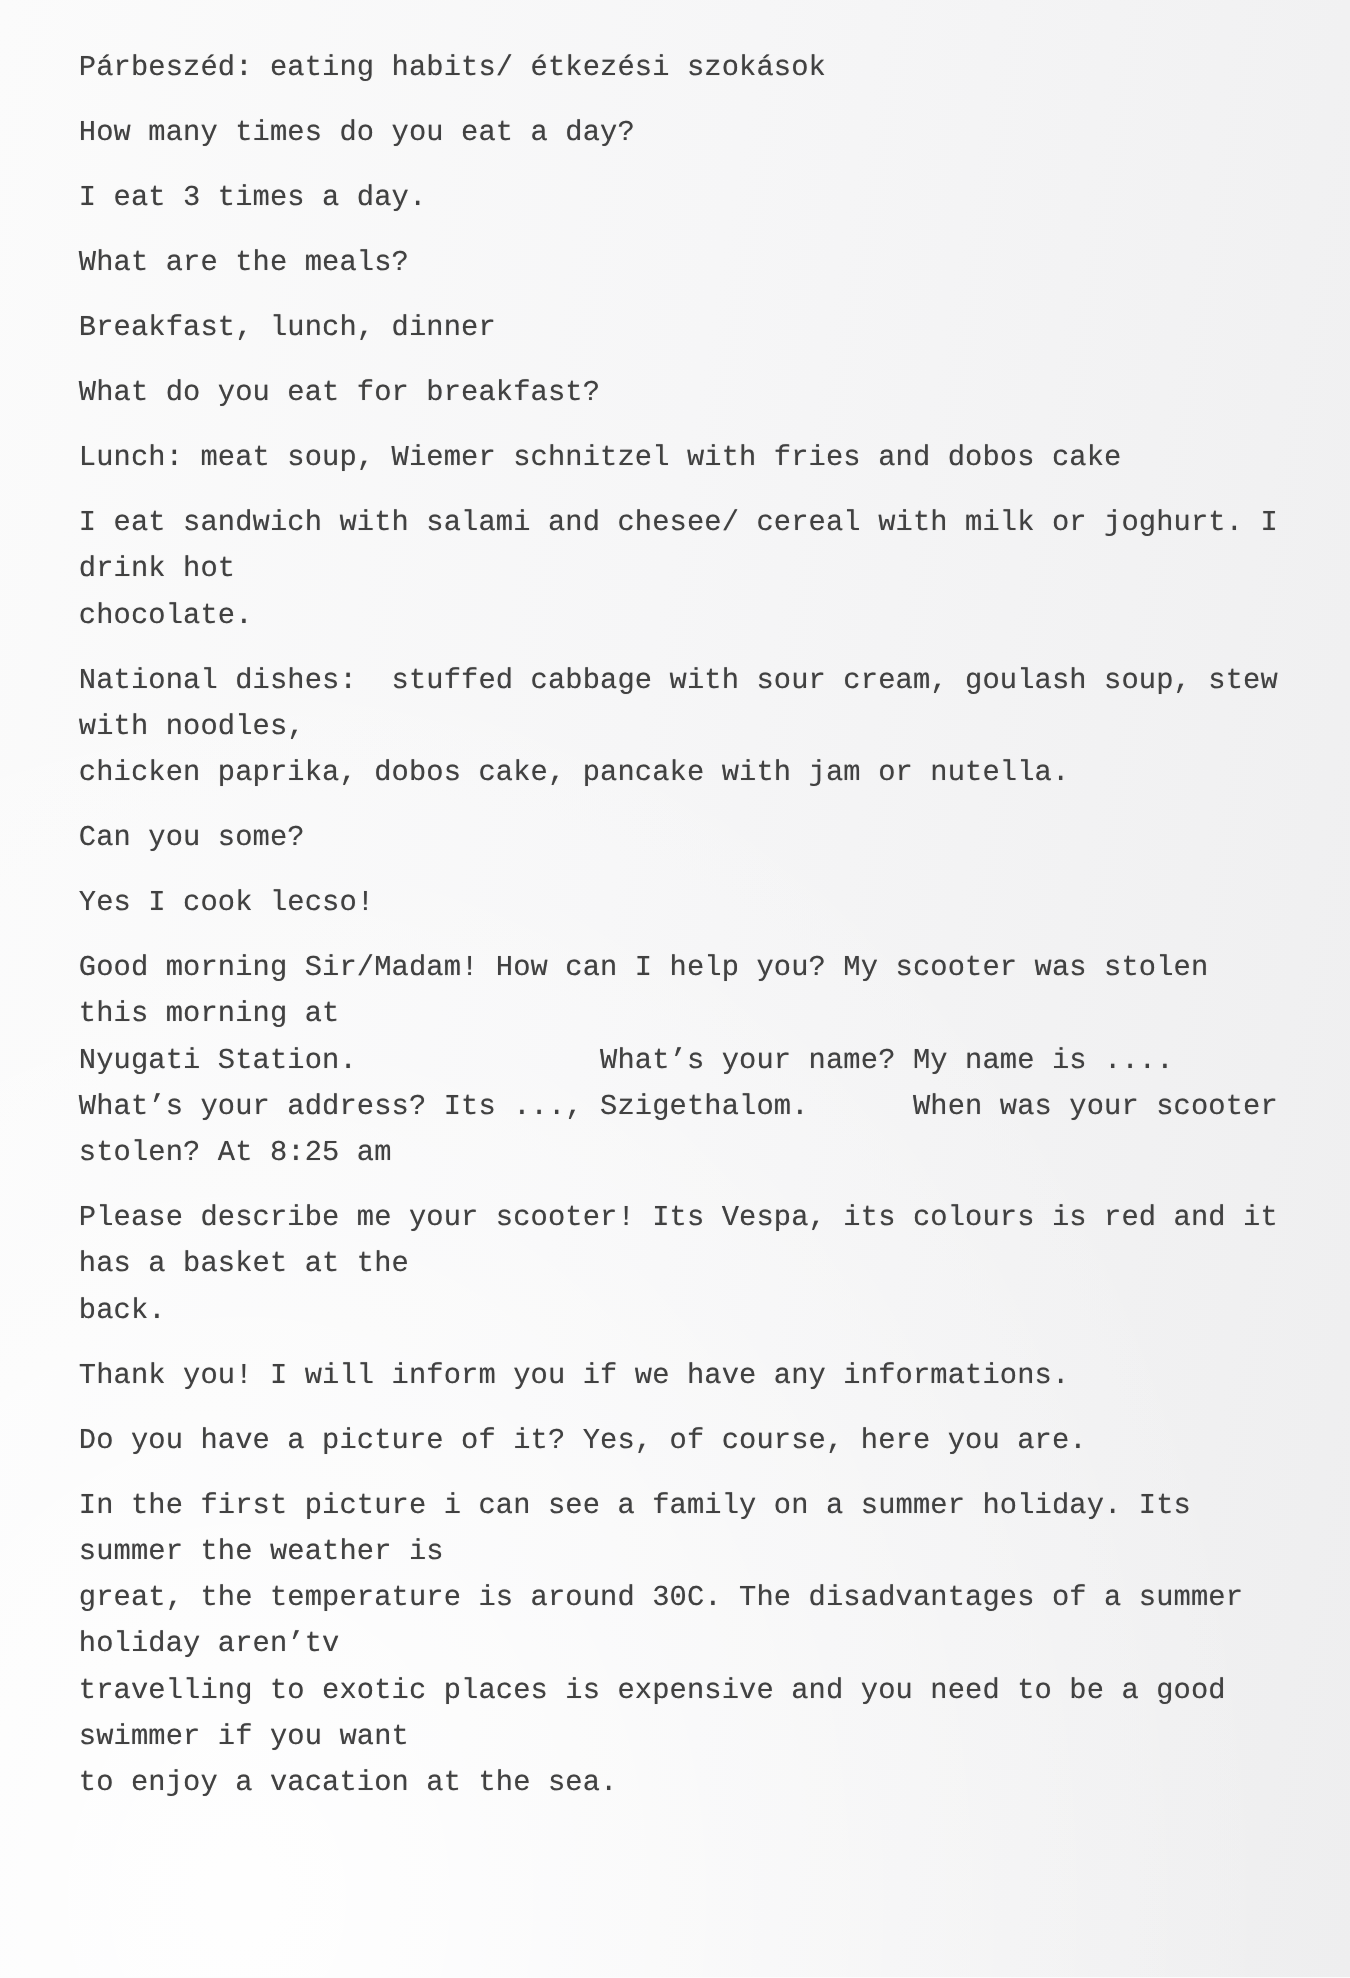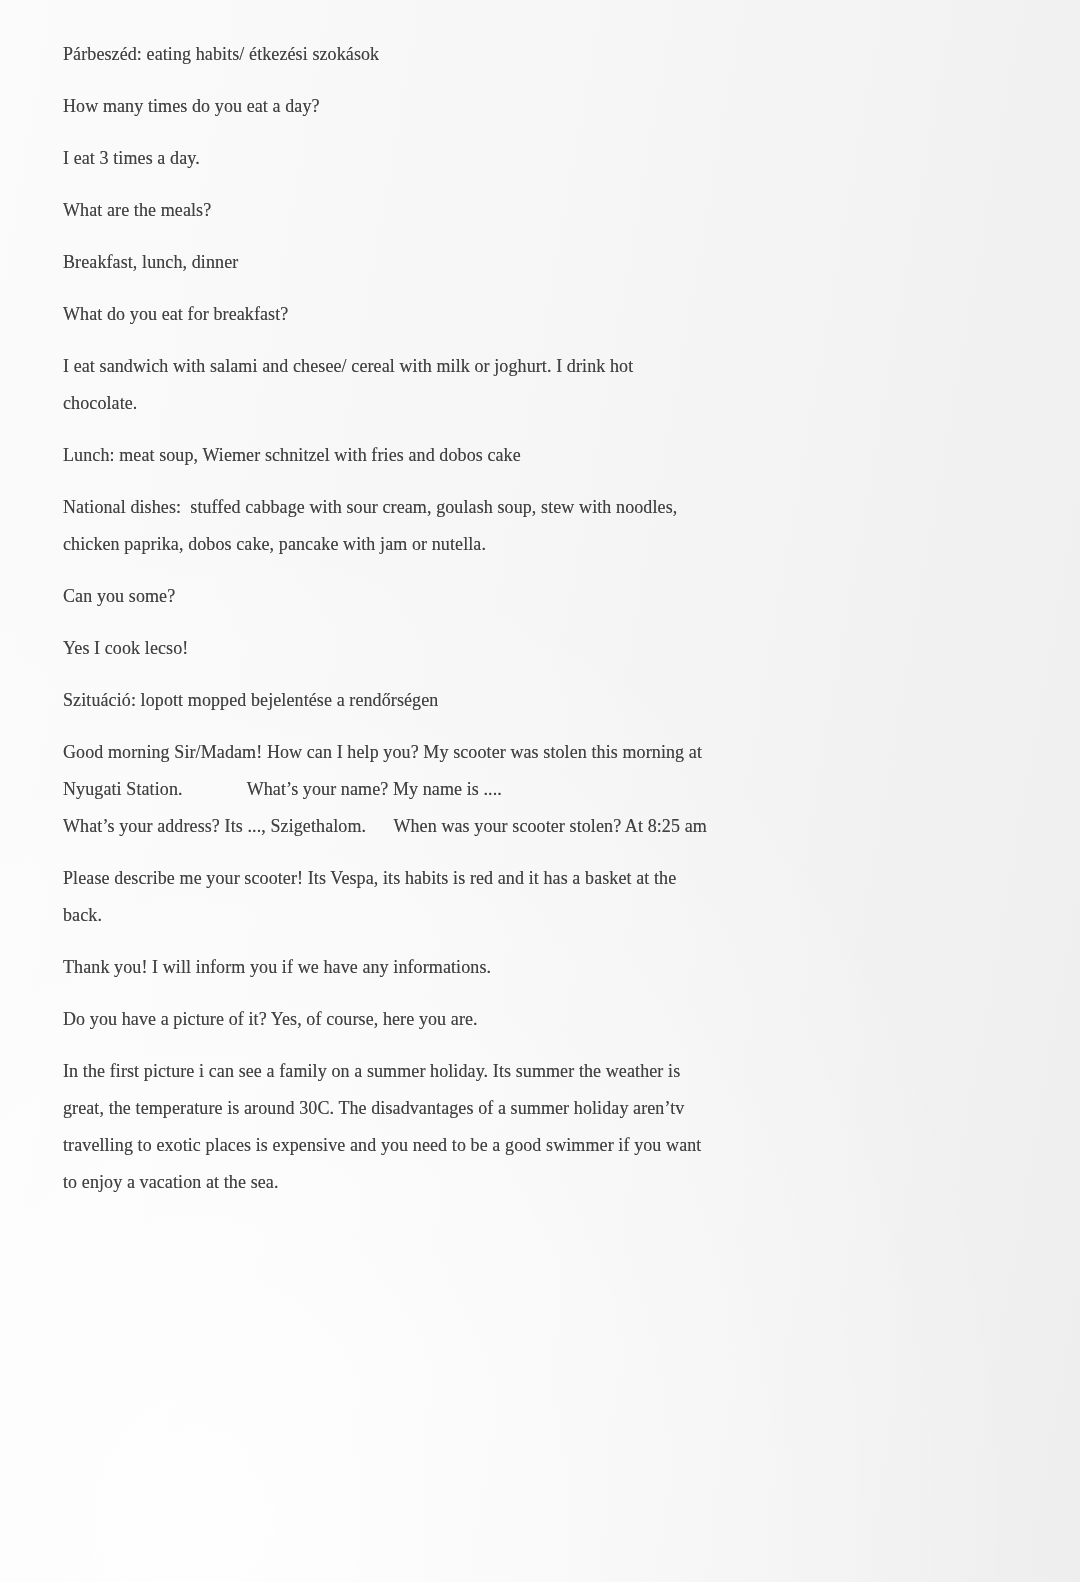--- a/index.html
+++ b/index.html
@@ -19,22 +19,22 @@
     
     background:
       radial-gradient(140% 120% at 18% 96%, rgba(255,255,255,0.9) 0%, rgba(255,255,255,0) 55%),
       linear-gradient(100deg, #fbfbfb 0%, #f6f6f7 45%, #eeeeef 100%);
     overflow: hidden;
   }
   .content {
     box-sizing: border-box;
     width: 1040px;
     padding: 36px 10px 0 63px;
-    font-family: Liberation Serif, serif;
-    font-size: 18px;
+    font-family: Liberation Mono, monospace;
+    font-size: 23px;
     line-height: 37px;
     font-weight: 400;
     color: #414141;
     letter-spacing: 0.1px;
     text-shadow: 0 0 0.6px rgba(65,65,65,0.55);
   }
   .content p {
     margin: 0 0 15px 0;
     white-space: pre-wrap; 
   }
@@ -43,32 +43,31 @@
 <body>
 
 <div class="page">
   <div class="content">
     <p>Párbeszéd: eating habits/ étkezési szokások</p>
     <p>How many times do you eat a day?</p>
     <p>I eat 3 times a day.</p>
     <p>What are the meals?</p>
     <p>Breakfast, lunch, dinner</p>
     <p>What do you eat for breakfast?</p>
+    <p>Lunch: meat soup, Wiemer schnitzel with fries and dobos cake</p>
     <p>I eat sandwich with salami and chesee/ cereal with milk or joghurt. I drink hot
 chocolate.</p>
-    <p>Lunch: meat soup, Wiemer schnitzel with fries and dobos cake</p>
     <p>National dishes:  stuffed cabbage with sour cream, goulash soup, stew with noodles,
 chicken paprika, dobos cake, pancake with jam or nutella.</p>
     <p>Can you some?</p>
     <p>Yes I cook lecso!</p>
-    <p>Szituáció: lopott mopped bejelentése a rendőrségen</p>
     <p>Good morning Sir/Madam! How can I help you? My scooter was stolen this morning at
 Nyugati Station.              What’s your name? My name is ....
 What’s your address? Its ..., Szigethalom.      When was your scooter stolen? At 8:25 am</p>
-    <p>Please describe me your scooter! Its Vespa, its habits is red and it has a basket at the
+    <p>Please describe me your scooter! Its Vespa, its colours is red and it has a basket at the
 back.</p>
     <p>Thank you! I will inform you if we have any informations.</p>
     <p>Do you have a picture of it? Yes, of course, here you are.</p>
     <p>In the first picture i can see a family on a summer holiday. Its summer the weather is
 great, the temperature is around 30C. The disadvantages of a summer holiday aren’tv
 travelling to exotic places is expensive and you need to be a good swimmer if you want
 to enjoy a vacation at the sea.</p>
   </div>
 </div>
 

